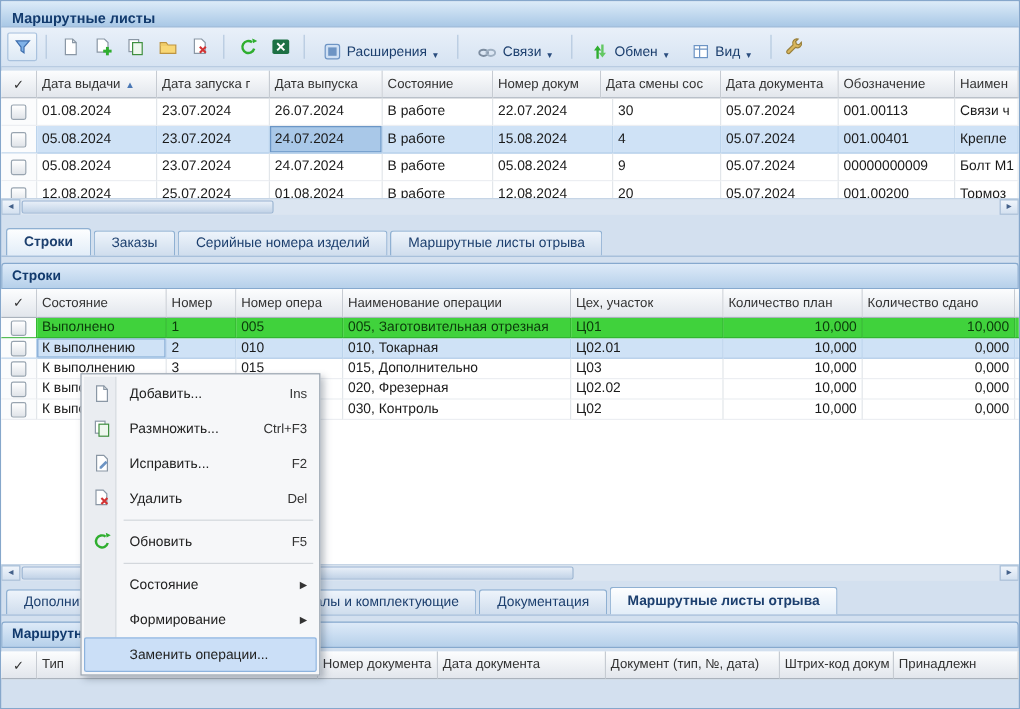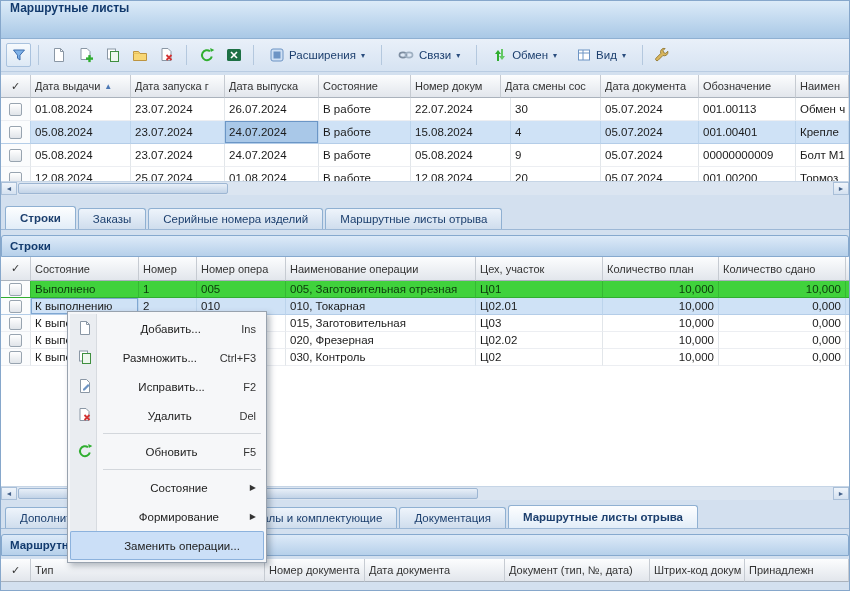--- a/index.html
+++ b/index.html
@@ -2,32 +2,32 @@
 <html><head>
 <meta charset="utf-8">
 <style>
   * { margin:0; padding:0; box-sizing:border-box; }
   html,body { background:#eef2f7; }
   body { font-family:"Liberation Sans", sans-serif; }
   .window { position:relative; width:850px; height:591px; overflow:hidden;
             background:#d3e0ef; border:1px solid #86a7cb; }
 
   
-  .titlebar { height:38px; background:linear-gradient(#dcebf8,#a9c8e6);
-              border-bottom:1px solid #8fb0d2; display:flex; align-items:flex-start; padding:0 9px; }
+  .titlebar { height:22px; background:linear-gradient(#dcebf8,#a9c8e6);
+              border-bottom:1px solid #8fb0d2; display:flex; align-items:flex-end; padding:0 9px; }
   .titlebar .ttl { font-size:12px; font-weight:bold; color:#123a6d; }
 
   
   .toolbar { height:33px; background:linear-gradient(#e9f0f9,#d6e3f2);
              border-bottom:1px solid #b9cce2; display:flex; align-items:center; padding:0 5px; gap:2px; }
   .tbtn { background:transparent; border:1px solid transparent; width:25px; height:24px;
           display:flex; align-items:center; justify-content:center; border-radius:2px; }
   .tbtn.framed { border-color:#a9c2de; background:linear-gradient(#f7fafd,#dde9f5); }
   .tsep { width:1px; height:20px; background:#b4c8de; margin:0 5px; flex-shrink:0; }
-  .tdrop { display:flex; align-items:center; gap:5px; height:24px; padding:0 8px; font-size:11.5px;
+  .tdrop { display:flex; align-items:flex-end; gap:5px; height:24px; padding:0 8px; font-size:11.5px;
            color:#1c3f6e; background:transparent; border:1px solid transparent; border-radius:2px;
            font-family:inherit; white-space:nowrap; }
   .caret { font-size:8px; color:#2a4d7e; }
 
   
   .gap3 { height:3px; } .gap12 { height:12px; } .gap5 { height:5px; } .gap6 { height:6px; }
   .grid { background:#fff; }
   .ghead { display:flex; }
   .hc { flex-shrink:0; display:flex; align-items:center; padding:0 4px; font-size:11px; color:#333;
         background:linear-gradient(#fcfdfe,#e2e6ec); border-right:1px solid #c6cbd2;
@@ -89,21 +89,21 @@
 
   
   .ctxmenu { position:absolute; left:66px; top:310px; width:200px; background:#f6f7f9;
              border:1px solid #98a2ae; box-shadow:3px 3px 6px rgba(50,62,80,.35); padding:2px;
              z-index:20; }
   .gutter { position:absolute; left:2px; top:2px; bottom:2px; width:27px; background:#eaedf1;
             border-right:1px solid #d7dbe0; }
   .mi { position:relative; height:29px; display:flex; align-items:center; padding:0 8px 0 38px;
         font-size:11.5px; color:#222; }
   .mi .mico { position:absolute; left:7px; top:6px; width:16px; height:16px; }
-  .mlabel { flex:1; overflow:hidden; white-space:nowrap;text-align:center; }
+  .mlabel { flex:1; overflow:hidden; white-space:nowrap; }
   .msc { color:#333; font-size:11px; margin-left:8px; }
   .mi.bold .mlabel { font-weight:normal; }
   .mi.hi { background:#cbdff7; box-shadow:inset 0 0 0 1px #8cb2dd; border-radius:2px; }
   .msep { height:1px; background:#d3d7dc; margin:3px 3px 3px 33px; }
   .marr { font-size:8px; color:#333; }
 </style>
 </head>
 <body>
 
 <div class="window">
@@ -248,21 +248,21 @@
             <span class="chk"></span>
           </div>
         <div class="gc ct1">01.08.2024</div>
         <div class="gc ct2">23.07.2024</div>
         <div class="gc ct3">26.07.2024</div>
         <div class="gc ct4">В работе</div>
         <div class="gc ct5">22.07.2024</div>
         <div class="gc ct6">30</div>
         <div class="gc ct7">05.07.2024</div>
         <div class="gc ct8">001.00113</div>
-        <div class="gc ct9">Обмен ч</div>
+        <div class="gc ct9">Связи ч</div>
       </div>
       <div class="grow tgrow sel">
         <div class="gc ct0 cc">
             <span class="chk"></span>
           </div>
         <div class="gc ct1">05.08.2024</div>
         <div class="gc ct2">23.07.2024</div>
         <div class="gc ct3 fcell">24.07.2024</div>
         <div class="gc ct4">В работе</div>
         <div class="gc ct5">15.08.2024</div>
@@ -392,21 +392,21 @@
         <div class="gc cl7 num">0,000</div>
         <div class="gc cl8"></div>
       </div>
       <div class="grow lgrow">
         <div class="gc cl0 cc">
             <span class="chk"></span>
           </div>
         <div class="gc cl1">К выполнению</div>
         <div class="gc cl2">3</div>
         <div class="gc cl3">015</div>
-        <div class="gc cl4">015, Заготовительная</div>
+        <div class="gc cl4">015, Дополнительно</div>
         <div class="gc cl5">Ц03</div>
         <div class="gc cl6 num">10,000</div>
         <div class="gc cl7 num">0,000</div>
         <div class="gc cl8"></div>
       </div>
       <div class="grow lgrow">
         <div class="gc cl0 cc">
             <span class="chk"></span>
           </div>
         <div class="gc cl1">К выполнению</div>

